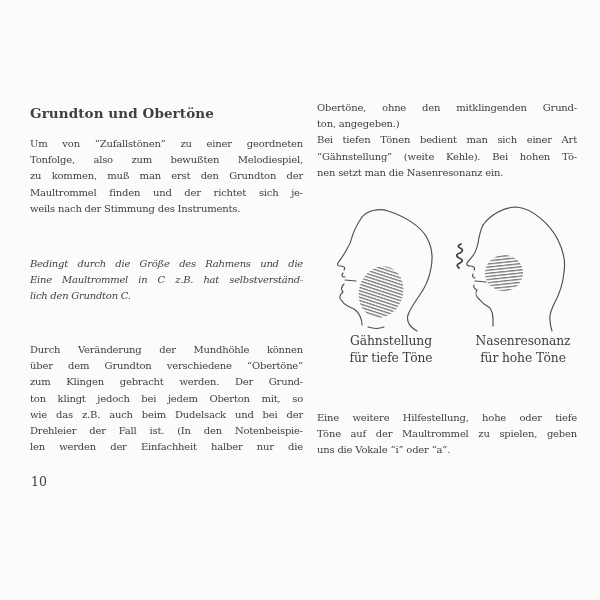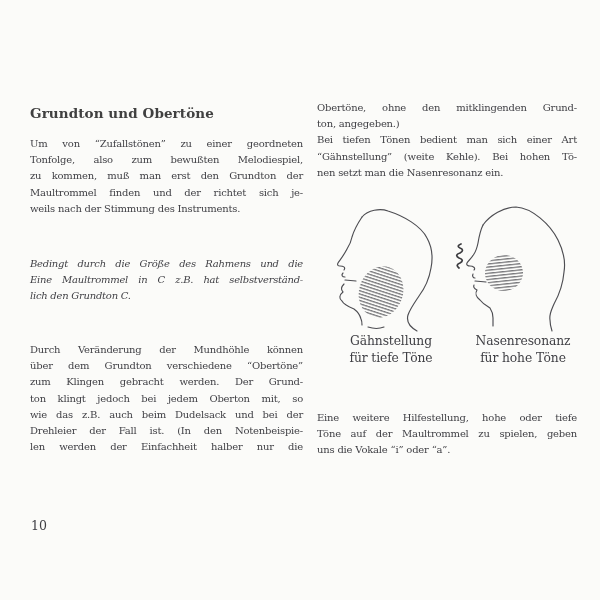--- a/index.html
+++ b/index.html
@@ -24,21 +24,21 @@
   }
   .para{font-size:10px;line-height:16.2px;letter-spacing:-.2px;}
   .ln{white-space:normal;}
   .j{text-align:justify;text-align-last:justify;-moz-text-align-last:justify;}
   .ital{font-style:italic;letter-spacing:-.25px;}
   .lp1{left:30px;top:136px;width:273px;}
   .lp2{left:30px;top:220px;width:273px;margin-top:36px;}
   .lp3{left:30px;top:342px;width:273px;}
   .rp1{left:317px;top:100px;width:260px;}
   .rp2{left:317px;top:410px;width:260px;}
-  .pageno{left:31px;top:474px;font-size:12.5px;margin-top:44px;}
+  .pageno{left:31px;top:474px;font-size:12.5px;}
   .caption{
     font-size:12.3px;line-height:16.5px;text-align:center;letter-spacing:-.1px;
   }
   .cap1{left:332px;top:333px;width:118px;}
   .cap2{left:460px;top:333px;width:126px;}
   .fig{display:block;}
   .fig1{left:330px;top:206px;}
   .fig2{left:452px;top:202px;}
   svg .stroke{fill:none;stroke:var(--art);stroke-width:1.15;stroke-linecap:round;stroke-linejoin:round;}
   svg .squig{fill:none;stroke:#3c3c40;stroke-width:1.7;stroke-linecap:round;stroke-linejoin:round;}

